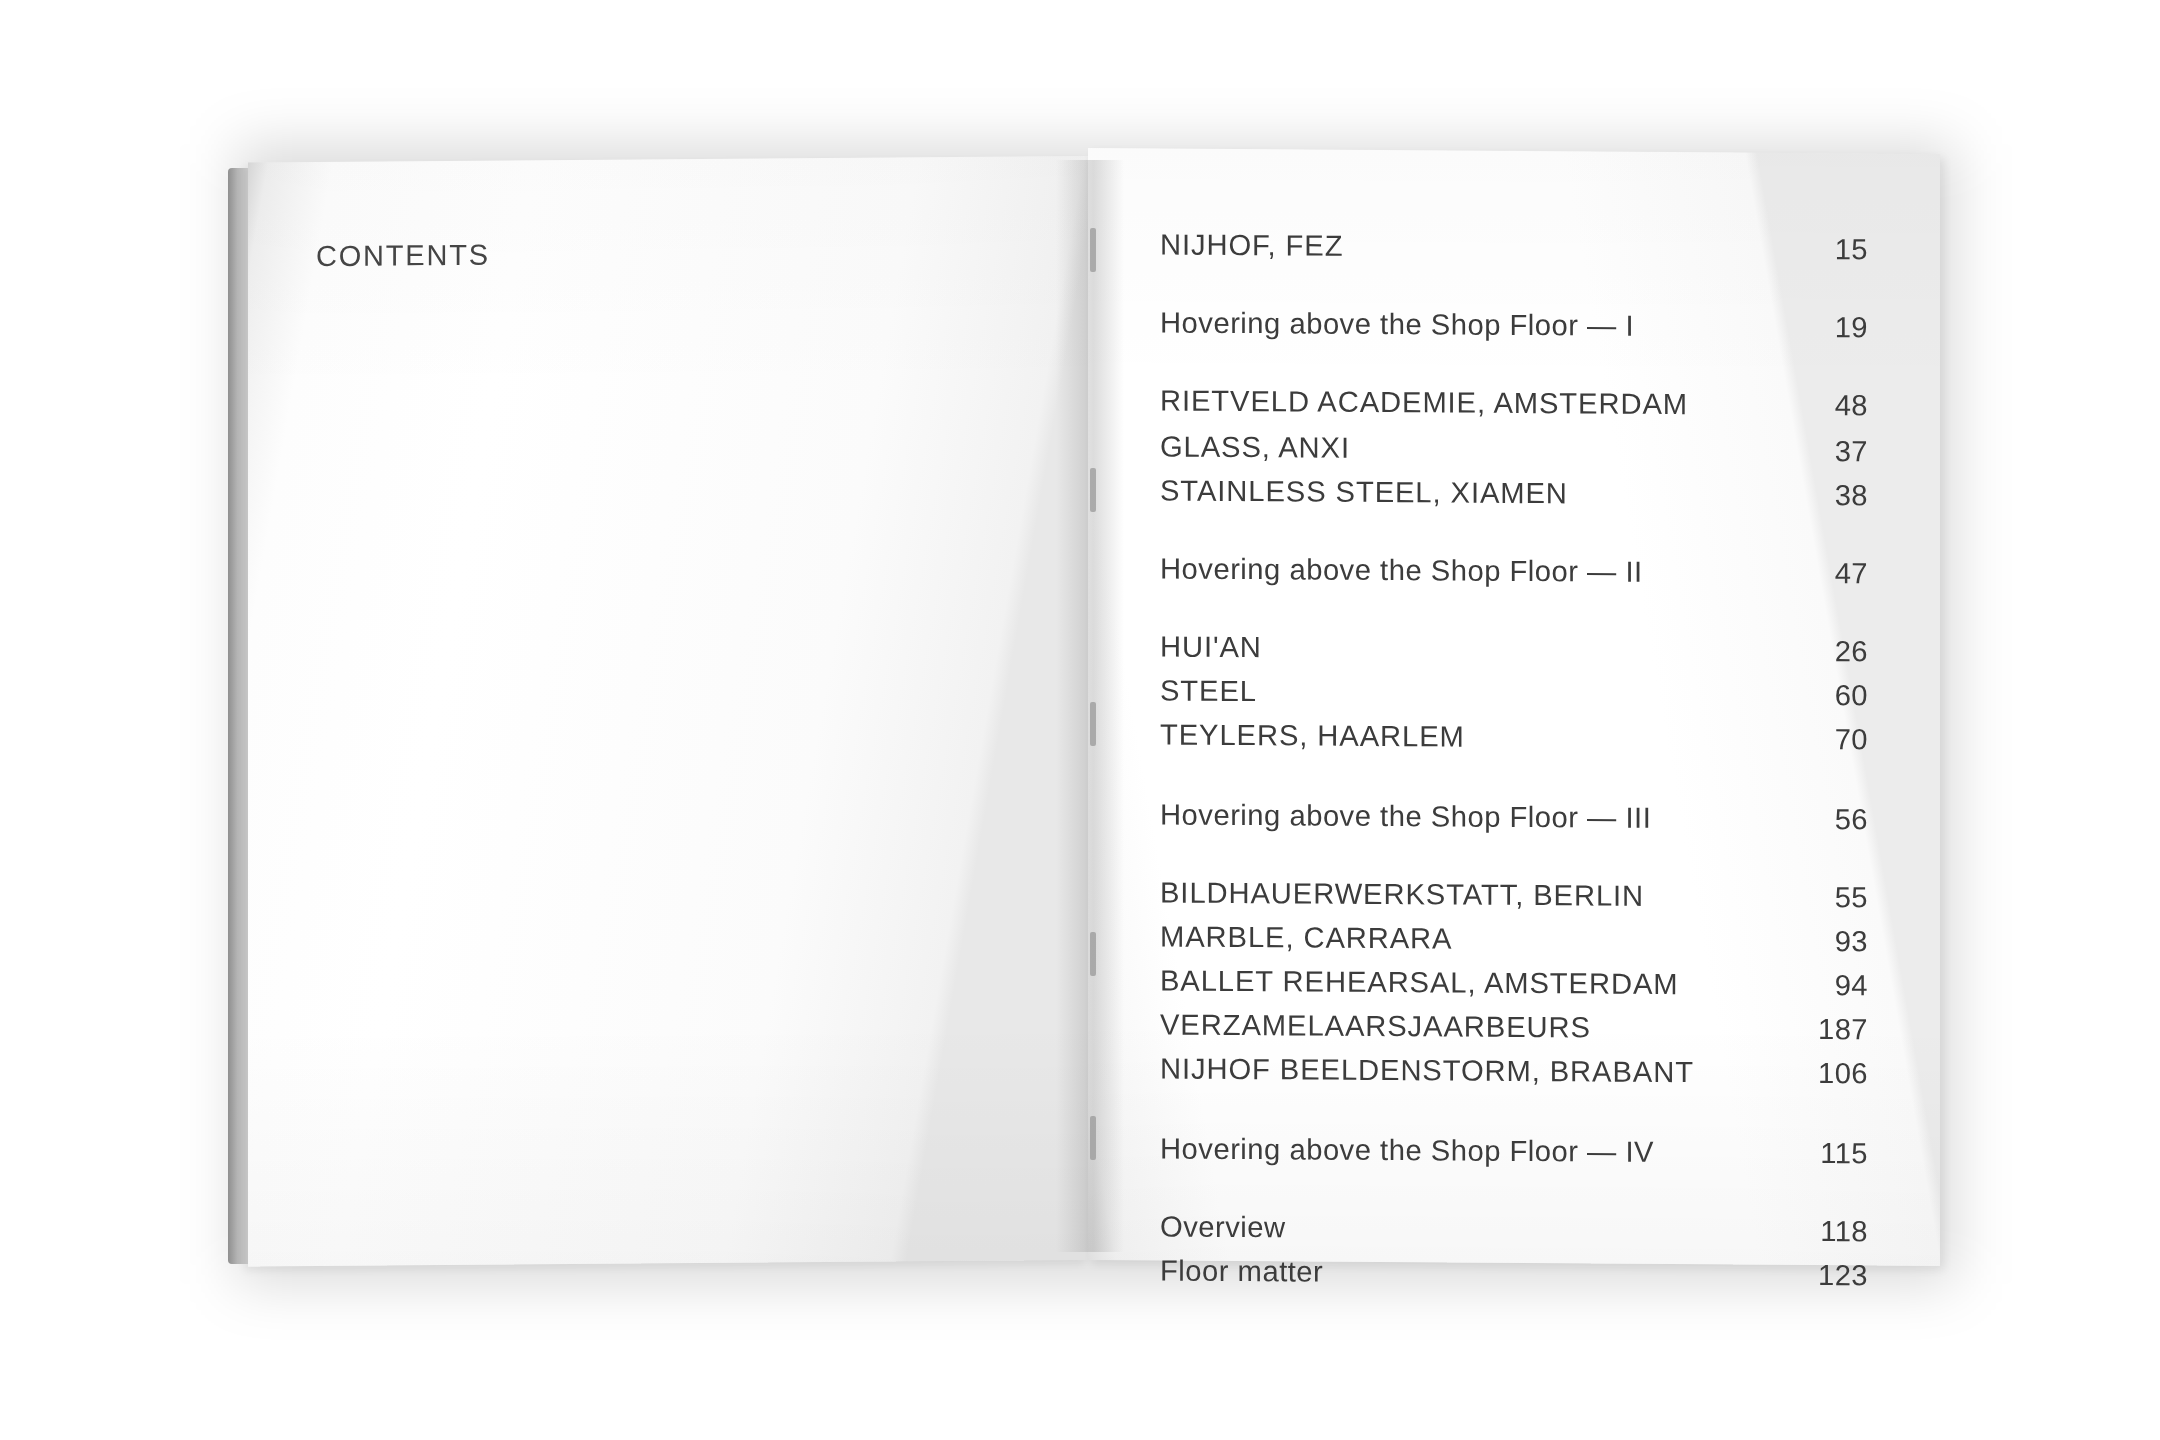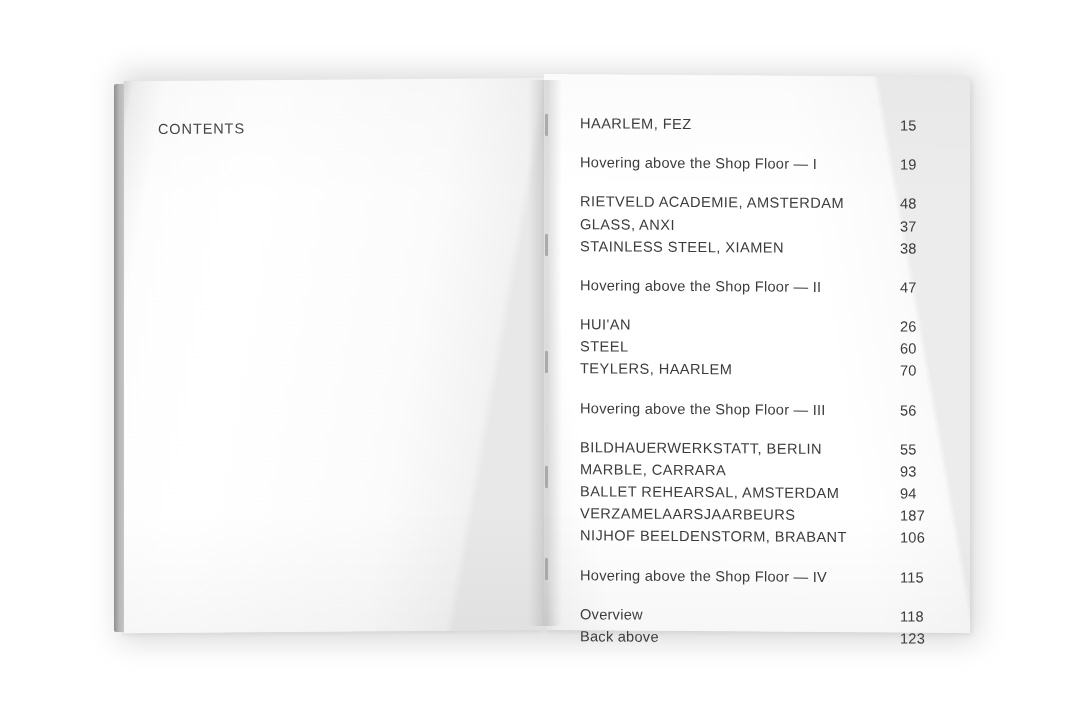--- a/index.html
+++ b/index.html
@@ -145,20 +145,21 @@
 
   .toc-title.caps {
     letter-spacing: 0.45px;
   }
 
   .toc-page {
     font-size: 14.6px;
     color: #3c3c3c;
     letter-spacing: 0.2px;
     min-width: 34px;
+    text-align: right;
   }
 
   
   .paper-tint {
     position: absolute;
     inset: 0;
     background: linear-gradient(180deg, rgba(0,0,0,0.015) 0%, rgba(0,0,0,0) 22%, rgba(0,0,0,0) 78%, rgba(0,0,0,0.03) 100%);
     pointer-events: none;
   }
 </style>
@@ -179,21 +180,21 @@
         <div class="contents-label">CONTENTS</div>
       </div>
     </div>
 
     <div class="page-right">
       <div class="paper-tint"></div>
       <div class="page-right-inner">
         <div class="toc" id="toc">
             <div class="toc-group">
               <div class="toc-row">
-                <span class="toc-title caps">HAARLEM, FEZ</span>
+                <span class="toc-title caps">NIJHOF, FEZ</span>
                 <span class="toc-page">15</span>
               </div>
             </div>
             <div class="toc-group">
               <div class="toc-row">
                 <span class="toc-title">Hovering above the Shop Floor — I</span>
                 <span class="toc-page">19</span>
               </div>
             </div>
             <div class="toc-group">
@@ -263,21 +264,21 @@
                 <span class="toc-title">Hovering above the Shop Floor — IV</span>
                 <span class="toc-page">115</span>
               </div>
             </div>
             <div class="toc-group">
               <div class="toc-row">
                 <span class="toc-title">Overview</span>
                 <span class="toc-page">118</span>
               </div>
               <div class="toc-row">
-                <span class="toc-title">Back above</span>
+                <span class="toc-title">Floor matter</span>
                 <span class="toc-page">123</span>
               </div>
             </div>
           </div>
       </div>
     </div>
 
     <div class="gutter"></div>
     <div class="stitch" style="left:421px; top:48px;"></div>
     <div class="stitch" style="left:421px; top:168px;"></div>

